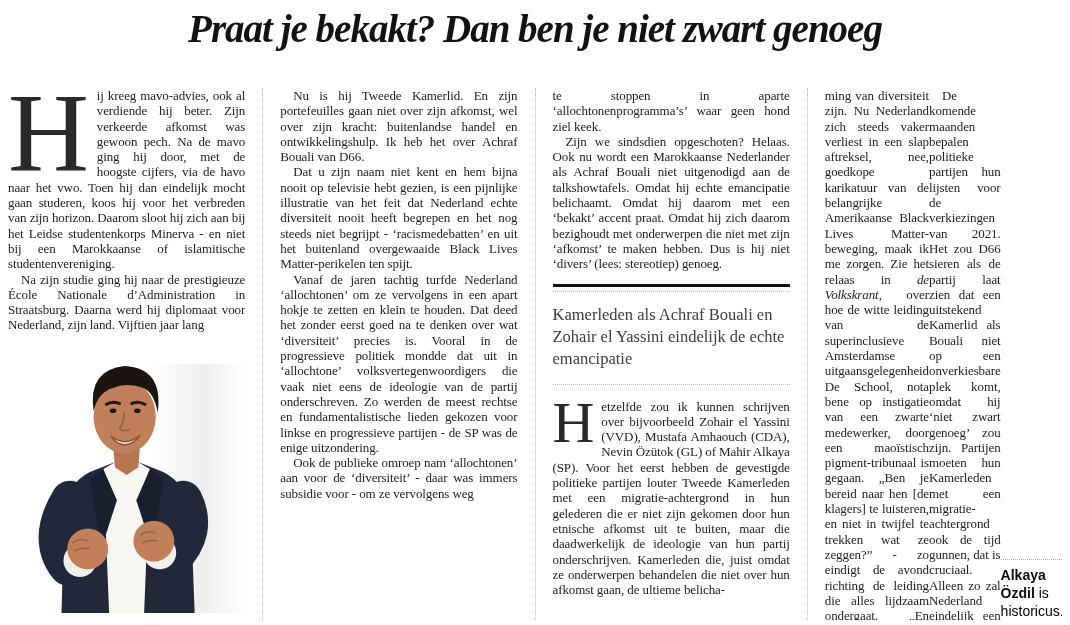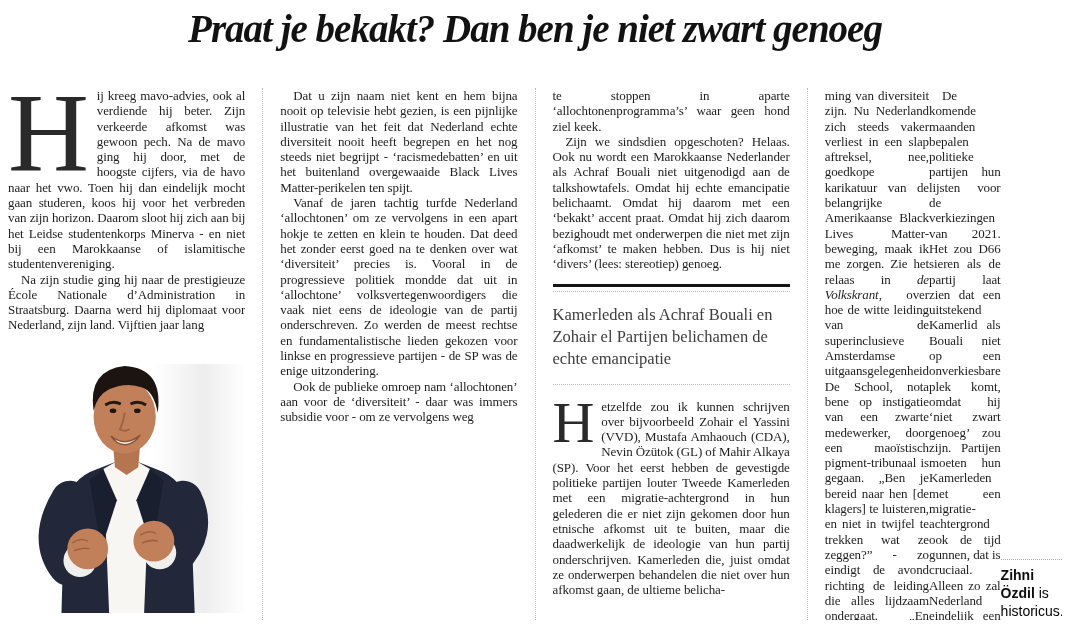--- a/index.html
+++ b/index.html
@@ -103,42 +103,43 @@
 
           <circle cx="82" cy="200" r="21" fill="#c2805a"></circle>
           <circle cx="150" cy="192" r="21" fill="#c2805a"></circle>
           <path d="M66,194 Q74,188 82,192 M68,202 Q76,198 84,200" stroke="#9c6240" stroke-width="1.6" fill="none"></path>
           <path d="M136,186 Q144,180 152,184 M138,194 Q146,190 154,192" stroke="#9c6240" stroke-width="1.6" fill="none"></path>
         </svg>
       </figure>
     </section>
 
     <section class="col col-2">
+      <p class="para indent">Nu is hij Tweede Kamerlid. En zijn portefeuilles gaan niet over zijn afkomst, wel over zijn kracht: buitenlandse handel en ontwikkelingshulp. Ik heb het over Achraf Bouali van D66.</p>
       <p class="para indent">Dat u zijn naam niet kent en hem bijna nooit op televisie hebt gezien, is een pijnlijke illustratie van het feit dat Nederland echte diversiteit nooit heeft begrepen en het nog steeds niet begrijpt - ‘racismedebatten’ en uit het buitenland overgewaaide Black Lives Matter-perikelen ten spijt.</p>
       <p class="para indent">Vanaf de jaren tachtig turfde Nederland ‘allochtonen’ om ze vervolgens in een apart hokje te zetten en klein te houden. Dat deed het zonder eerst goed na te denken over wat ‘diversiteit’ precies is. Vooral in de progressieve politiek mondde dat uit in ‘allochtone’ volksvertegenwoordigers die vaak niet eens de ideologie van de partij onderschreven. Zo werden de meest rechtse en fundamentalistische lieden gekozen voor linkse en progressieve partijen - de SP was de enige uitzondering.</p>
       <p class="para indent">Ook de publieke omroep nam ‘allochtonen’ aan voor de ‘diversiteit’ - daar was immers subsidie voor - om ze vervolgens weg</p>
     </section>
 
     <section class="col col-3">
       <p class="para">te stoppen in aparte ‘allochtonenprogramma’s’ waar geen hond ziel keek.</p>
       <p class="para indent">Zijn we sindsdien opgeschoten? Helaas. Ook nu wordt een Marokkaanse Nederlander als Achraf Bouali niet uitgenodigd aan de talkshowtafels. Omdat hij echte emancipatie belichaamt. Omdat hij daarom met een ‘bekakt’ accent praat. Omdat hij zich daarom bezighoudt met onderwerpen die niet met zijn ‘afkomst’ te maken hebben. Dus is hij niet ‘divers’ (lees: stereotiep) genoeg.</p>
 
       <div class="quote-block">
         <div class="thick-rule"></div>
         <div class="dot-rule"></div>
-        <p class="pull-quote">Kamerleden als Achraf Bouali en Zohair el Partijen belichamen de echte emancipatie</p>
+        <p class="pull-quote">Kamerleden als Achraf Bouali en Zohair el Yassini eindelijk de echte emancipatie</p>
         <div class="dot-rule"></div>
       </div>
 
       <p class="para"><span class="dropcap-sm">H</span><span>etzelfde zou ik kunnen schrijven over bijvoorbeeld Zohair el Yassini (VVD), Mustafa Amhaouch (CDA), Nevin Özütok (GL) of Mahir Alkaya (SP). Voor het eerst hebben de gevestigde politieke partijen louter Tweede Kamerleden met een migratie-achtergrond in hun gelederen die er niet zijn gekomen door hun etnische afkomst uit te buiten, maar die daadwerkelijk de ideologie van hun partij onderschrijven. Kamerleden die, juist omdat ze onderwerpen behandelen die niet over hun afkomst gaan, de ultieme belicha-</span></p>
     </section>
 
     <section class="col col-4">
       <p class="para"><span>ming van diversiteit zijn. Nu Nederland zich steeds vaker verliest in een slap aftreksel, nee, goedkope karikatuur van de belangrijke Amerikaanse Black Lives Matter-beweging, maak ik me zorgen. Zie het relaas in </span><span class="vk-italic">de Volkskrant</span><span>, over hoe de witte leiding van de superinclusieve Amsterdamse uitgaansgelegenheid De School, nota bene op instigatie van een zwarte medewerker, door een maoïstisch pigment-tribunaal is gegaan. „Ben je bereid naar hen [de klagers] te luisteren, en niet in twijfel te trekken wat ze zeggen?” - zo eindigt de avond richting de leiding die alles lijdzaam ondergaat. „En accepteer je dat het niet meer aan jou is, maar aan hen en hun gevoelens?”</span></p>
       <p class="para indent">De komende maanden bepalen politieke partijen hun lijsten voor de verkiezingen van 2021. Het zou D66 sieren als de partij laat zien dat een uitstekend Kamerlid als Bouali niet op een onverkiesbare plek komt, omdat hij ‘niet zwart genoeg’ zou zijn. Partijen moeten hun Kamerleden met een migratie-achtergrond ook de tijd gunnen, dat is cruciaal. Alleen zo zal Nederland eindelijk een minister kunnen krijgen die niet wit is. Simpel gezegd: door met kleur te rouleren bouw je geen parlementaire ervaring op. En geef je geen goed voorbeeld voor de rest van de samenleving.</p>
 
       <div class="byline">
-        <span class="name">Zihni Özdil</span><span class="role"> is historicus.</span>
+        <span class="name">Alkaya Özdil</span><span class="role"> is historicus.</span>
       </div>
     </section>
 
   </div>
 </div>
 
 </body></html>

